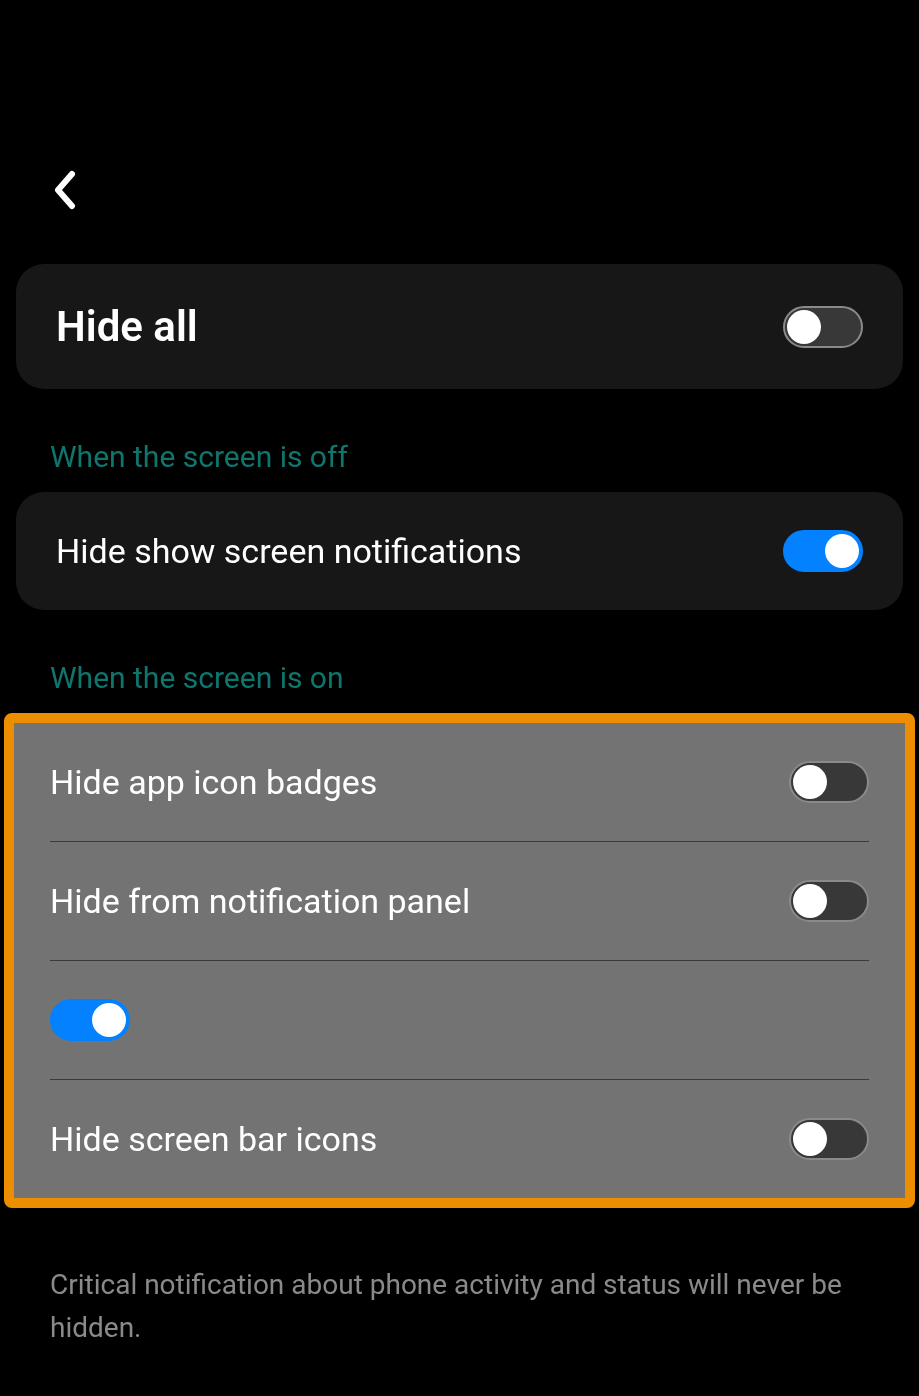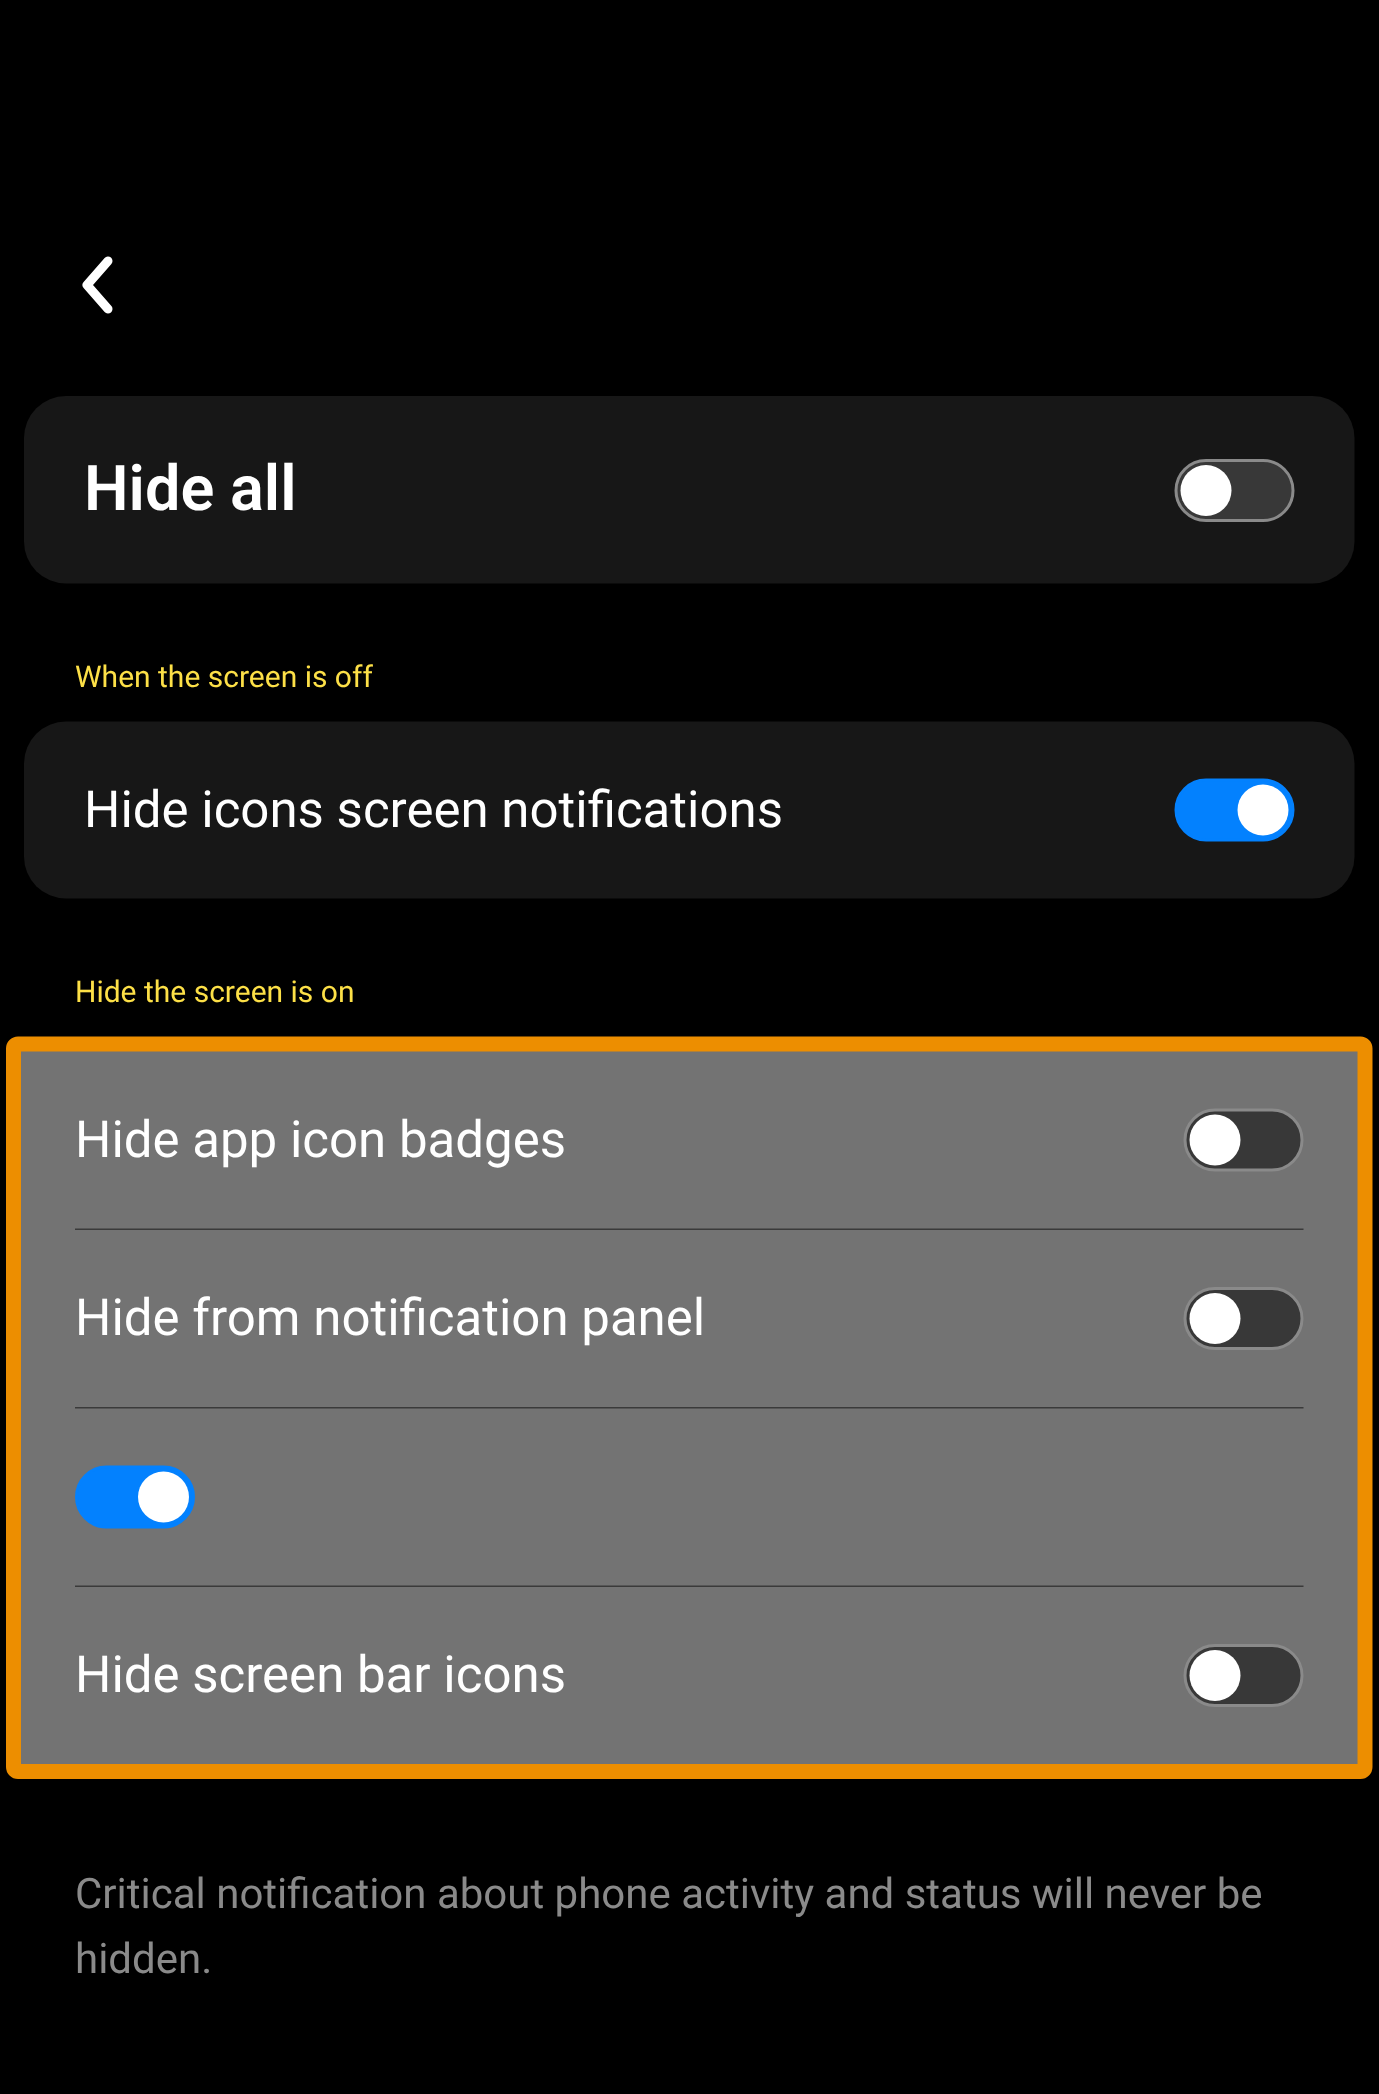--- a/index.html
+++ b/index.html
@@ -38,22 +38,22 @@
       font-size: 42px;
       font-weight: 600;
       color: #ffffff;
     }
     .card-title {
       font-size: 34px;
       font-weight: 400;
       color: #ffffff;
     }
     .section-label {
-      font-size: 20px;
-      color: #fde047;
+      font-size: 30px;
+      color: #0f766e;
       padding: 30px 50px 18px 50px;
       font-weight: 400;
     }
     .toggle {
       position: relative;
       width: 80px;
       height: 42px;
       border-radius: 21px;
       cursor: pointer;
       flex-shrink: 0;
@@ -119,27 +119,27 @@
   <div class="card">
     <span class="card-title-large">Hide all</span>
     <div class="toggle toggle-off">
       <div class="toggle-knob"></div>
     </div>
   </div>
 
   <div class="section-label">When the screen is off</div>
 
   <div class="card">
-    <span class="card-title">Hide icons screen notifications</span>
+    <span class="card-title">Hide show screen notifications</span>
     <div class="toggle toggle-on">
       <div class="toggle-knob"></div>
     </div>
   </div>
 
-  <div class="section-label">Hide the screen is on</div>
+  <div class="section-label">When the screen is on</div>
 
   <div class="highlighted-group">
     <div class="list-item">
       <span class="card-title">Hide app icon badges</span>
       <div class="toggle toggle-off">
         <div class="toggle-knob"></div>
       </div>
     </div>
     <div class="divider"></div>
     <div class="list-item">

